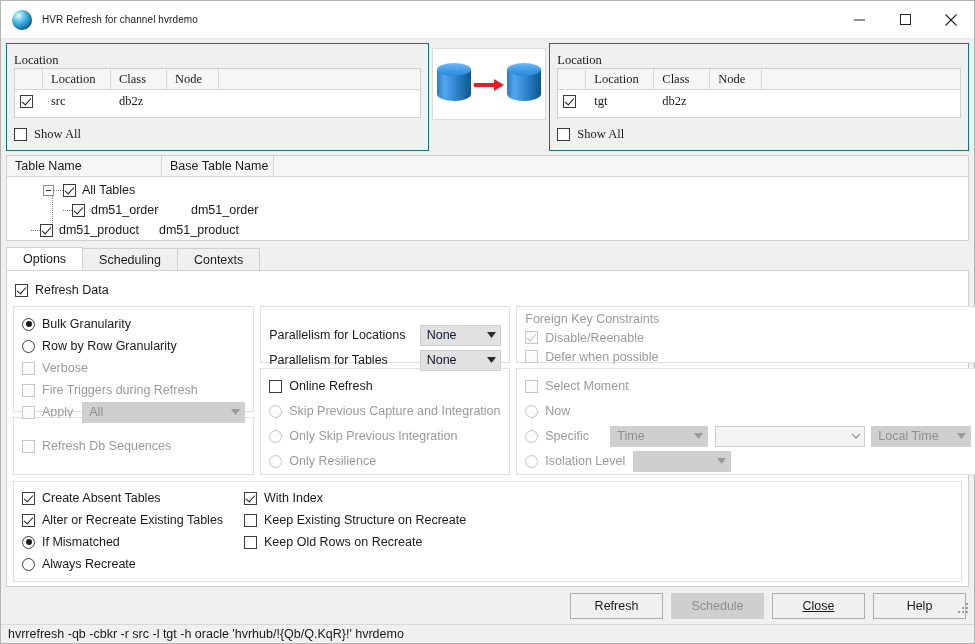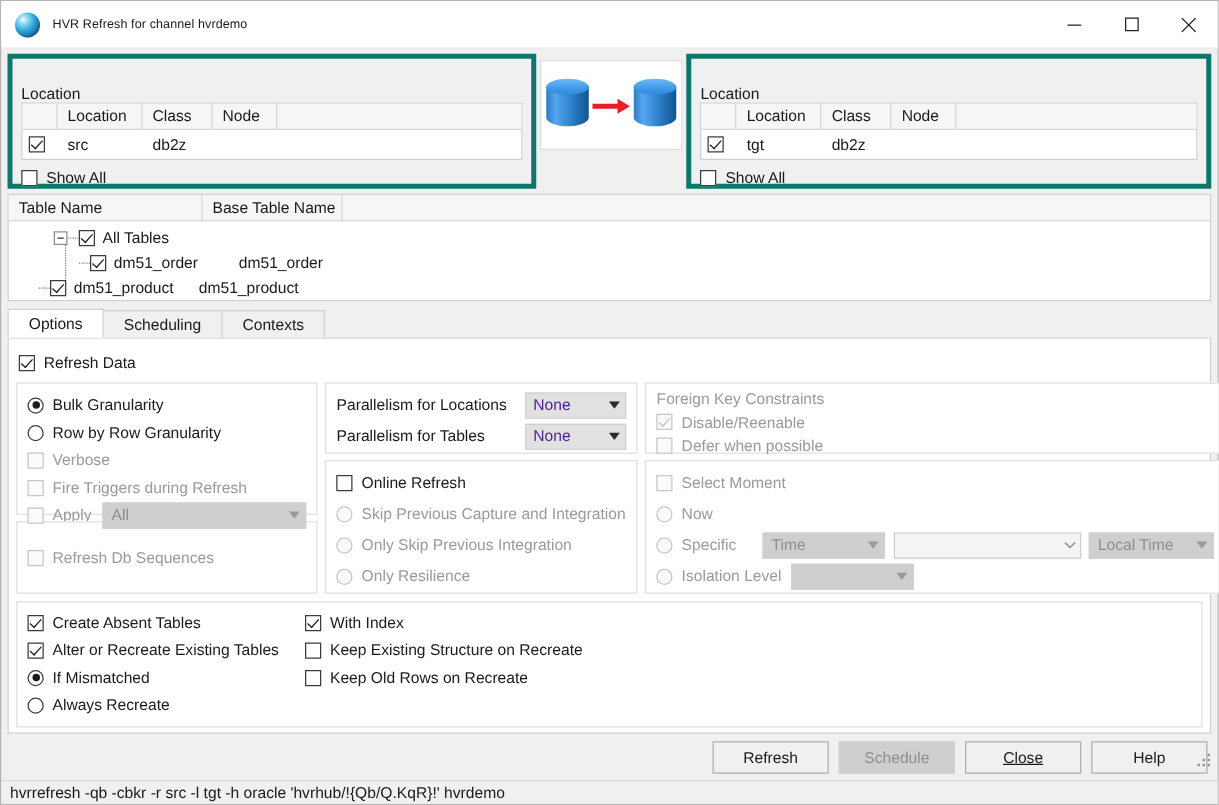--- a/index.html
+++ b/index.html
@@ -104,21 +104,21 @@
     align-items: center;
     padding-left: 6px;
     font-size: 12.5px;
     color: #3a3a3a;
     position: relative;
     justify-content: space-between;
   }
   .combo.enabled {
     background: #e1e1e1;
     border: 1px solid #d0d0d0;
-    color: #4c1d95;
+    color: #0f172a;
   }
   .combo .arrow {
     width: 17px;
     display: flex; align-items: center; justify-content: center;
     flex: 0 0 17px;
   }
   .combo.disabled-look { color: #8e8e8e; }
   .combo.white {
     background: #f4f4f4;
     border: 1px solid #cdcdcd;
@@ -203,24 +203,25 @@
   
   .top-area {
     display: flex;
     height: 112px;
     flex: 0 0 112px;
     padding: 4px 5px 0 5px;
     gap: 0;
   }
   .loc-group {
     position: relative;
-    border: 4px solid #0f766e;
-    padding: 21px 7px 6px 7px;
+    border: 1px solid #0f766e;
+    padding: 9px 7px 6px 7px;
     display: flex;
     flex-direction: column;
+    font-family: Liberation Serif, serif;
   }
   .loc-left { width: 424px; }
   .loc-right { width: 421px; }
   .db-icon-box {
     width: 115px;
     margin: 5px 3px 0 3px;
     background: #ffffff;
     border: 1px solid #dcdcdc;
     display: flex; align-items: center; justify-content: center;
     height: 72px;
@@ -531,21 +532,21 @@
 
           <div class="inner-box" style="height:58px;display:flex;align-items:center;">
             <div class="ctl-row disabled">
               <span class="cb disabled"></span>
               <span class="lbl">Refresh Db Sequences</span>
             </div>
           </div>
         </div>
 
         <div class="col col-b">
-          <div class="inner-box" style="height:57px;padding-top:6px;">
+          <div class="inner-box" style="height:57px;padding-top:17px;">
             <div class="ctl-row">
               <span class="lbl" style="width:148px;">Parallelism for Locations</span>
               <span class="combo enabled" style="width:84px;">
                 <span>None</span>
                 <span class="arrow">
                   <svg width="9" height="6" viewBox="0 0 9 6">
                       <polygon points="0,0 9,0 4.5,6" fill="#2b2b2b"></polygon>
                     </svg>
                 </span>
               </span>

